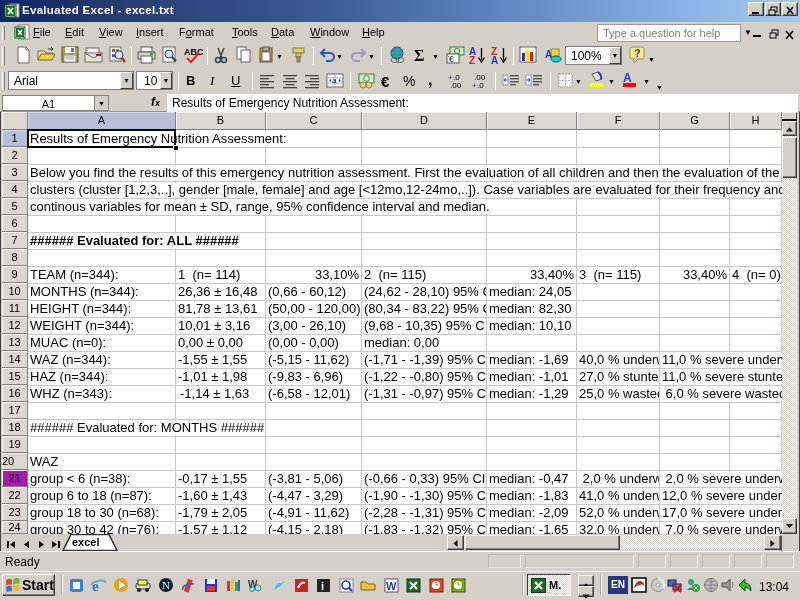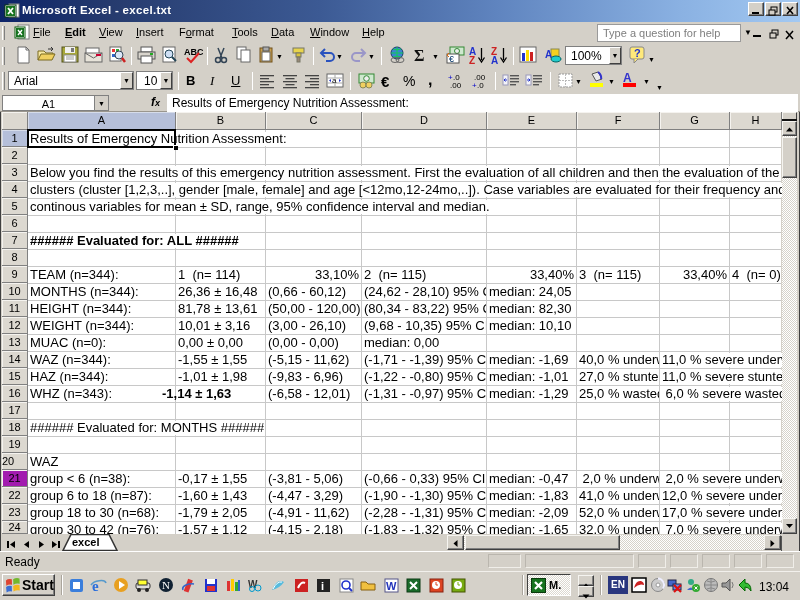--- a/index.html
+++ b/index.html
@@ -16,21 +16,21 @@
 
 <div class="abs" style="left:0;top:0;width:800px;height:22px;background:linear-gradient(90deg,#0d2468 0%,#263b6e 14%,#3c5a94 40%,#5f84bf 62%,#8ab1e2 85%,#a3c9f2 100%);"></div>
 <div class="abs" style="left:4px;top:3px;">
 <svg width="16" height="16">
       <rect x="5" y="1" width="10" height="13" fill="#fff" stroke="#888"></rect>
       <rect x="1" y="2" width="11" height="12" fill="#fff" stroke="#0a3a0d"></rect>
       <rect x="2" y="3" width="9" height="10" fill="#17731f"></rect>
       <path d="M4 5 L9 11 M9 5 L4 11" stroke="#fff" stroke-width="1.8"></path>
     </svg>
 </div>
-<div class="abs" style="left:22px;top:4px;color:#fff;font-size:11.5px;font-weight:bold;letter-spacing:0.3px;">Microsoft Excel - excel.txt</div>
+<div class="abs" style="left:22px;top:4px;color:#fff;font-size:11.5px;font-weight:bold;letter-spacing:0.3px;">Evaluated Excel - excel.txt</div>
 <div class="abs" style="left:748px;top:2px;width:16px;height:14px;background:#d4d0c8;border-top:1px solid #fff;border-left:1px solid #fff;border-right:1px solid #404040;border-bottom:1px solid #404040;box-shadow:inset -1px -1px 0 #808080;">
   <div class="abs" style="left:3px;top:9px;width:7px;height:2px;background:#000;"></div>
   </div>
 <div class="abs" style="left:765px;top:2px;width:16px;height:14px;background:#d4d0c8;border-top:1px solid #fff;border-left:1px solid #fff;border-right:1px solid #404040;border-bottom:1px solid #404040;box-shadow:inset -1px -1px 0 #808080;">
   <svg width="14" height="12">
       <rect x="5" y="2" width="6" height="5" fill="none" stroke="#000"></rect>
       <rect x="3" y="5" width="6" height="5" fill="#d4d0c8" stroke="#000"></rect>
     </svg></div>
 <div class="abs" style="left:782px;top:2px;width:16px;height:14px;background:#d4d0c8;border-top:1px solid #fff;border-left:1px solid #fff;border-right:1px solid #404040;border-bottom:1px solid #404040;box-shadow:inset -1px -1px 0 #808080;">
   <svg width="14" height="12">
@@ -39,21 +39,21 @@
 
 <div class="abs" style="left:0;top:22px;width:800px;height:21px;background:#d4d0c8;"></div>
 <div class="abs" style="left:2px;top:26px;width:3px;height:14px;border-left:1px solid #fff;border-right:1px solid #808080;"></div>
 <div class="abs" style="left:14px;top:24px;"><svg width="17" height="17">
       <rect x="4" y="1" width="11" height="14" fill="#fff" stroke="#808080"></rect>
       <rect x="1" y="3" width="10" height="11" fill="#fff" stroke="#0a5a0a"></rect>
       <rect x="2" y="4" width="8" height="9" fill="#17731f"></rect>
       <path d="M4 6 L8 11 M8 6 L4 11" stroke="#fff" stroke-width="1.4"></path>
     </svg></div>
 <div class="abs" style="left:33px;top:26px;font-size:11px;"><u>F</u>ile</div>
-<div class="abs" style="left:65px;top:26px;font-size:11px;font-weight:bold;"><u>E</u>dit</div>
+<div class="abs" style="left:65px;top:26px;font-size:11px;"><u>E</u>dit</div>
 <div class="abs" style="left:99px;top:26px;font-size:11px;"><u>V</u>iew</div>
 <div class="abs" style="left:136px;top:26px;font-size:11px;"><u>I</u>nsert</div>
 <div class="abs" style="left:179px;top:26px;font-size:11px;">F<u>o</u>rmat</div>
 <div class="abs" style="left:232px;top:26px;font-size:11px;"><u>T</u>ools</div>
 <div class="abs" style="left:271px;top:26px;font-size:11px;"><u>D</u>ata</div>
 <div class="abs" style="left:310px;top:26px;font-size:11px;"><u>W</u>indow</div>
 <div class="abs" style="left:362px;top:26px;font-size:11px;"><u>H</u>elp</div>
 <div class="abs" style="left:597px;top:24px;width:144px;height:18px;background:#fff;border:1px solid #9a9a9a;font-size:11px;color:#7e7e7e;padding:2px 0 0 5px;">Type a question for help</div>
 <div class="abs" style="left:741px;top:25px;width:14px;height:16px;background:#d4d0c8;font-size:8px;text-align:center;line-height:16px;">▼</div>
 <div class="abs" style="left:753px;top:35px;width:8px;height:2px;background:#000;"></div>
@@ -398,21 +398,21 @@
 <div class="abs" style="left:579px;top:353px;height:14px;line-height:14px;font-size:13px;white-space:pre;overflow:hidden;width:80px;">40,0 % underweight</div>
 <div class="abs" style="left:662px;top:353px;height:14px;line-height:14px;font-size:13px;white-space:pre;overflow:hidden;max-width:133px;background:#fff;">11,0 % severe underweight</div>
 <div class="abs" style="left:30px;top:370px;height:14px;line-height:14px;font-size:13px;white-space:pre;overflow:hidden;max-width:765px;">HAZ (n=344):</div>
 <div class="abs" style="left:178px;top:370px;height:14px;line-height:14px;font-size:13px;white-space:pre;overflow:hidden;max-width:617px;">-1,01 ± 1,98</div>
 <div class="abs" style="left:268px;top:370px;height:14px;line-height:14px;font-size:13px;white-space:pre;overflow:hidden;max-width:527px;">(-9,83 - 6,96)</div>
 <div class="abs" style="left:364px;top:370px;height:14px;line-height:14px;font-size:13px;white-space:pre;overflow:hidden;width:122px;">(-1,22 - -0,80) 95% CI</div>
 <div class="abs" style="left:489px;top:370px;height:14px;line-height:14px;font-size:13px;white-space:pre;overflow:hidden;max-width:306px;">median: -1,01</div>
 <div class="abs" style="left:579px;top:370px;height:14px;line-height:14px;font-size:13px;white-space:pre;overflow:hidden;width:80px;">27,0 % stunted</div>
 <div class="abs" style="left:662px;top:370px;height:14px;line-height:14px;font-size:13px;white-space:pre;overflow:hidden;max-width:133px;background:#fff;">11,0 % severe stunted</div>
 <div class="abs" style="left:30px;top:387px;height:14px;line-height:14px;font-size:13px;white-space:pre;overflow:hidden;max-width:765px;">WHZ (n=343):</div>
-<div class="abs" style="left:162px;top:387px;height:28px;line-height:14px;font-size:13px;white-space:pre;overflow:hidden;max-width:617px;font-weight:bold;">-1,14 ± 1,63</div>
+<div class="abs" style="left:180px;top:387px;height:28px;line-height:14px;font-size:13px;white-space:pre;overflow:hidden;max-width:617px;">-1,14 ± 1,63</div>
 <div class="abs" style="left:268px;top:387px;height:14px;line-height:14px;font-size:13px;white-space:pre;overflow:hidden;max-width:527px;">(-6,58 - 12,01)</div>
 <div class="abs" style="left:364px;top:387px;height:14px;line-height:14px;font-size:13px;white-space:pre;overflow:hidden;width:122px;">(-1,31 - -0,97) 95% CI</div>
 <div class="abs" style="left:489px;top:387px;height:14px;line-height:14px;font-size:13px;white-space:pre;overflow:hidden;max-width:306px;">median: -1,29</div>
 <div class="abs" style="left:579px;top:387px;height:14px;line-height:14px;font-size:13px;white-space:pre;overflow:hidden;width:80px;">25,0 % wasted</div>
 <div class="abs" style="left:662px;top:387px;height:14px;line-height:14px;font-size:13px;white-space:pre;overflow:hidden;max-width:133px;background:#fff;"> 6,0 % severe wasted</div>
 <div class="abs" style="left:30px;top:421px;height:14px;line-height:14px;font-size:13px;white-space:pre;overflow:hidden;max-width:765px;background:#fff;">###### Evaluated for: MONTHS ######</div>
 <div class="abs" style="left:30px;top:455px;height:14px;line-height:14px;font-size:13px;white-space:pre;overflow:hidden;max-width:765px;">WAZ</div>
 <div class="abs" style="left:30px;top:472px;height:14px;line-height:14px;font-size:13px;white-space:pre;overflow:hidden;max-width:765px;">group &lt; 6 (n=38):</div>
 <div class="abs" style="left:178px;top:472px;height:32px;line-height:14px;font-size:13px;white-space:pre;overflow:hidden;max-width:617px;">-0,17 ± 1,55</div>
 <div class="abs" style="left:268px;top:472px;height:14px;line-height:14px;font-size:13px;white-space:pre;overflow:hidden;max-width:527px;">(-3,81 - 5,06)</div>

